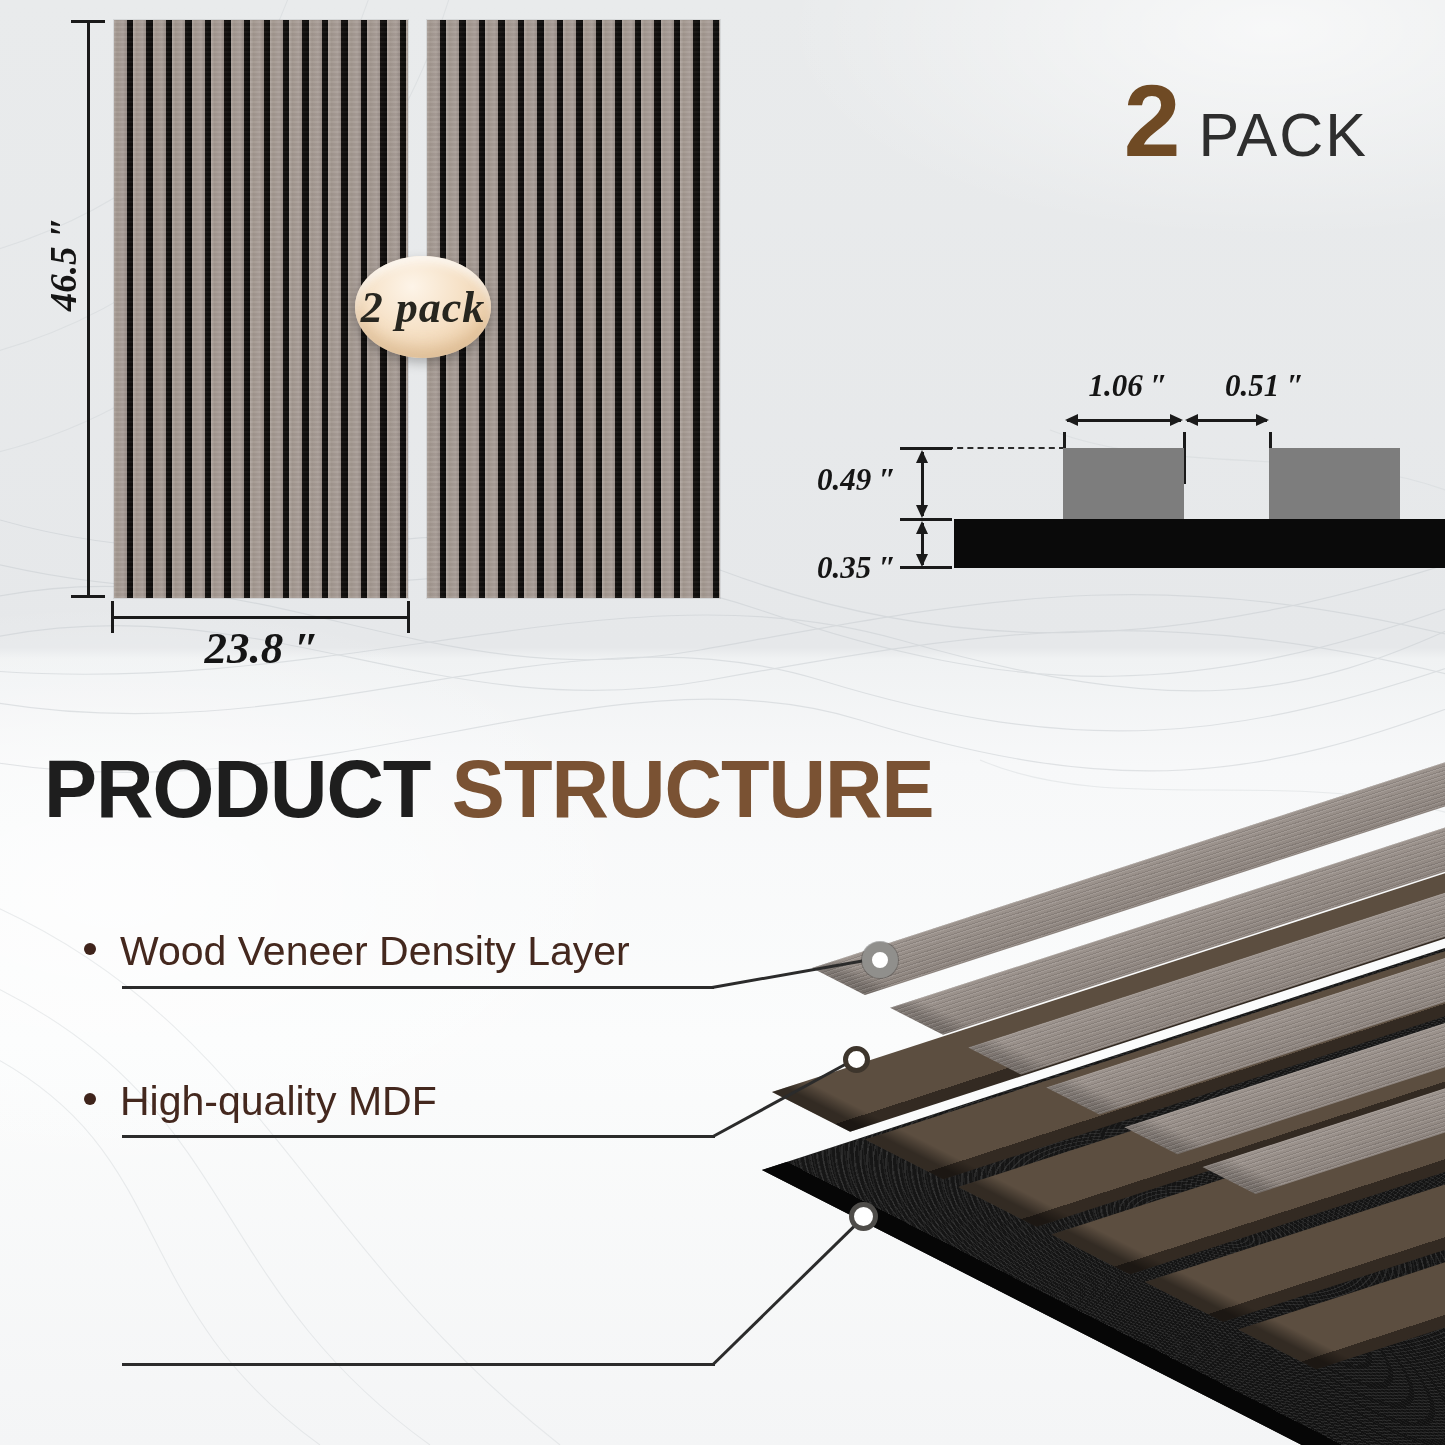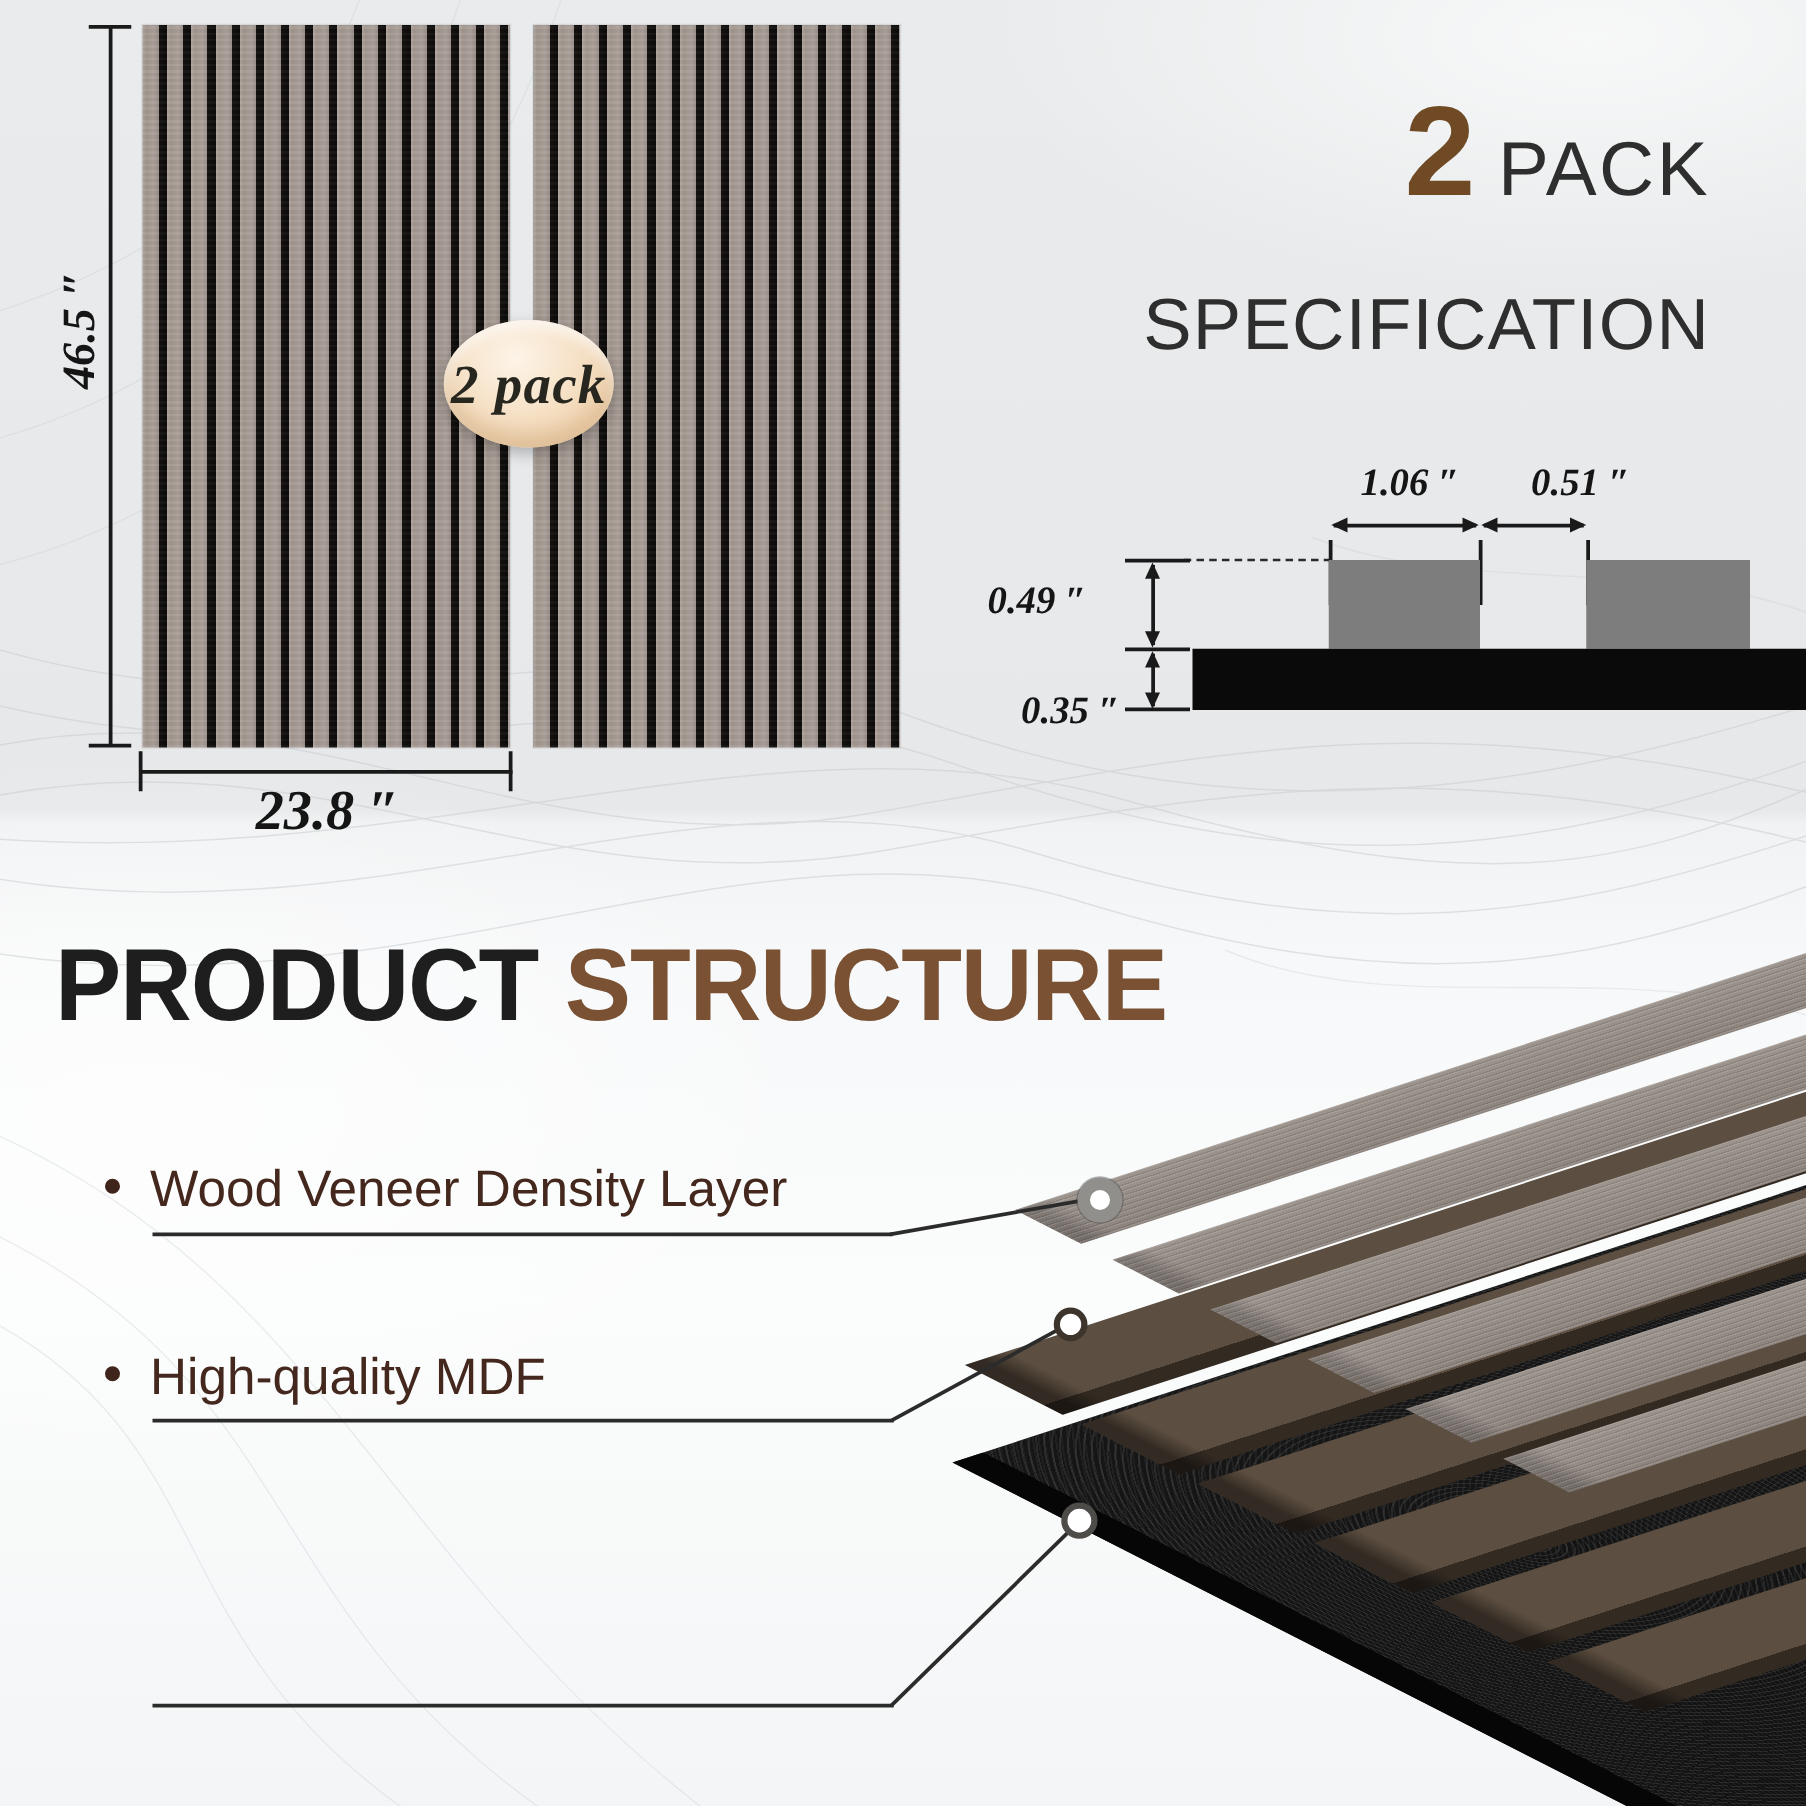--- a/index.html
+++ b/index.html
@@ -67,21 +67,21 @@
   .varrow:before{top:-2px;border-bottom:13px solid #1a1a1a;}
   .varrow:after{bottom:-2px;border-top:13px solid #1a1a1a;}
   .harrow{height:3px;background:#1a1a1a;top:419px;}
   #spec-harrow-1{left:1067px;width:114px;} #spec-harrow-2{left:1187px;width:80px;}
   .harrow:before,.harrow:after{content:"";position:absolute;top:-5px;border-top:6.5px solid transparent;border-bottom:6.5px solid transparent;}
   .harrow:before{left:-2px;border-right:13px solid #1a1a1a;}
   .harrow:after{right:-2px;border-left:13px solid #1a1a1a;}
   .spec-dim-label{font-size:31px;}
   #spec-label-top-1{left:1058px;top:368px;width:140px;text-align:center;}
   #spec-label-top-2{left:1164px;top:368px;width:140px;text-align:right;}
-  #spec-label-left-1{left:790px;top:462px;width:106px;text-align:left;}
+  #spec-label-left-1{left:790px;top:462px;width:106px;text-align:right;}
   #spec-label-left-2{left:790px;top:550px;width:106px;text-align:right;}
   #spec-slat-1{left:1063px;top:448px;width:121px;height:71px;background:#7d7d7d;}
   #spec-slat-2{left:1269px;top:448px;width:131px;height:71px;background:#7d7d7d;}
   #spec-base{left:954px;top:519px;width:491px;height:49px;background:#0a0a0a;}
   
   #structure-heading{
     position:absolute;left:44px;top:742px;z-index:5;font-weight:bold;font-size:82px;
     letter-spacing:-1px;transform:scaleX(.97);transform-origin:left center;white-space:nowrap;
   }
   #structure-heading .word1{color:#1e1e1e;}
@@ -169,21 +169,20 @@
 
   <div id="dim-width-line" class="dim"></div>
   <div id="dim-width-tick-left" class="dim"></div>
   <div id="dim-width-tick-right" class="dim"></div>
   <div id="dim-width-label" class="dim-label">23.8 ″</div>
 
   <div id="pack-line">
     <span id="pack-number">2</span>
     <span id="pack-word">PACK</span>
   </div>
-  <div id="spec-title">SPECIFICATION</div>
 
   <div id="spec-dashed" class="spec-shape"></div>
   <div id="spec-cap-1" class="spec-shape spec-cap"></div>
   <div id="spec-cap-2" class="spec-shape spec-cap"></div>
   <div id="spec-cap-3" class="spec-shape spec-cap"></div>
   <div id="spec-varrow-1" class="spec-shape varrow"></div>
   <div id="spec-varrow-2" class="spec-shape varrow"></div>
   <div id="spec-tick-1" class="spec-shape vline"></div>
   <div id="spec-tick-2" class="spec-shape vline"></div>
   <div id="spec-tick-3" class="spec-shape vline"></div>

